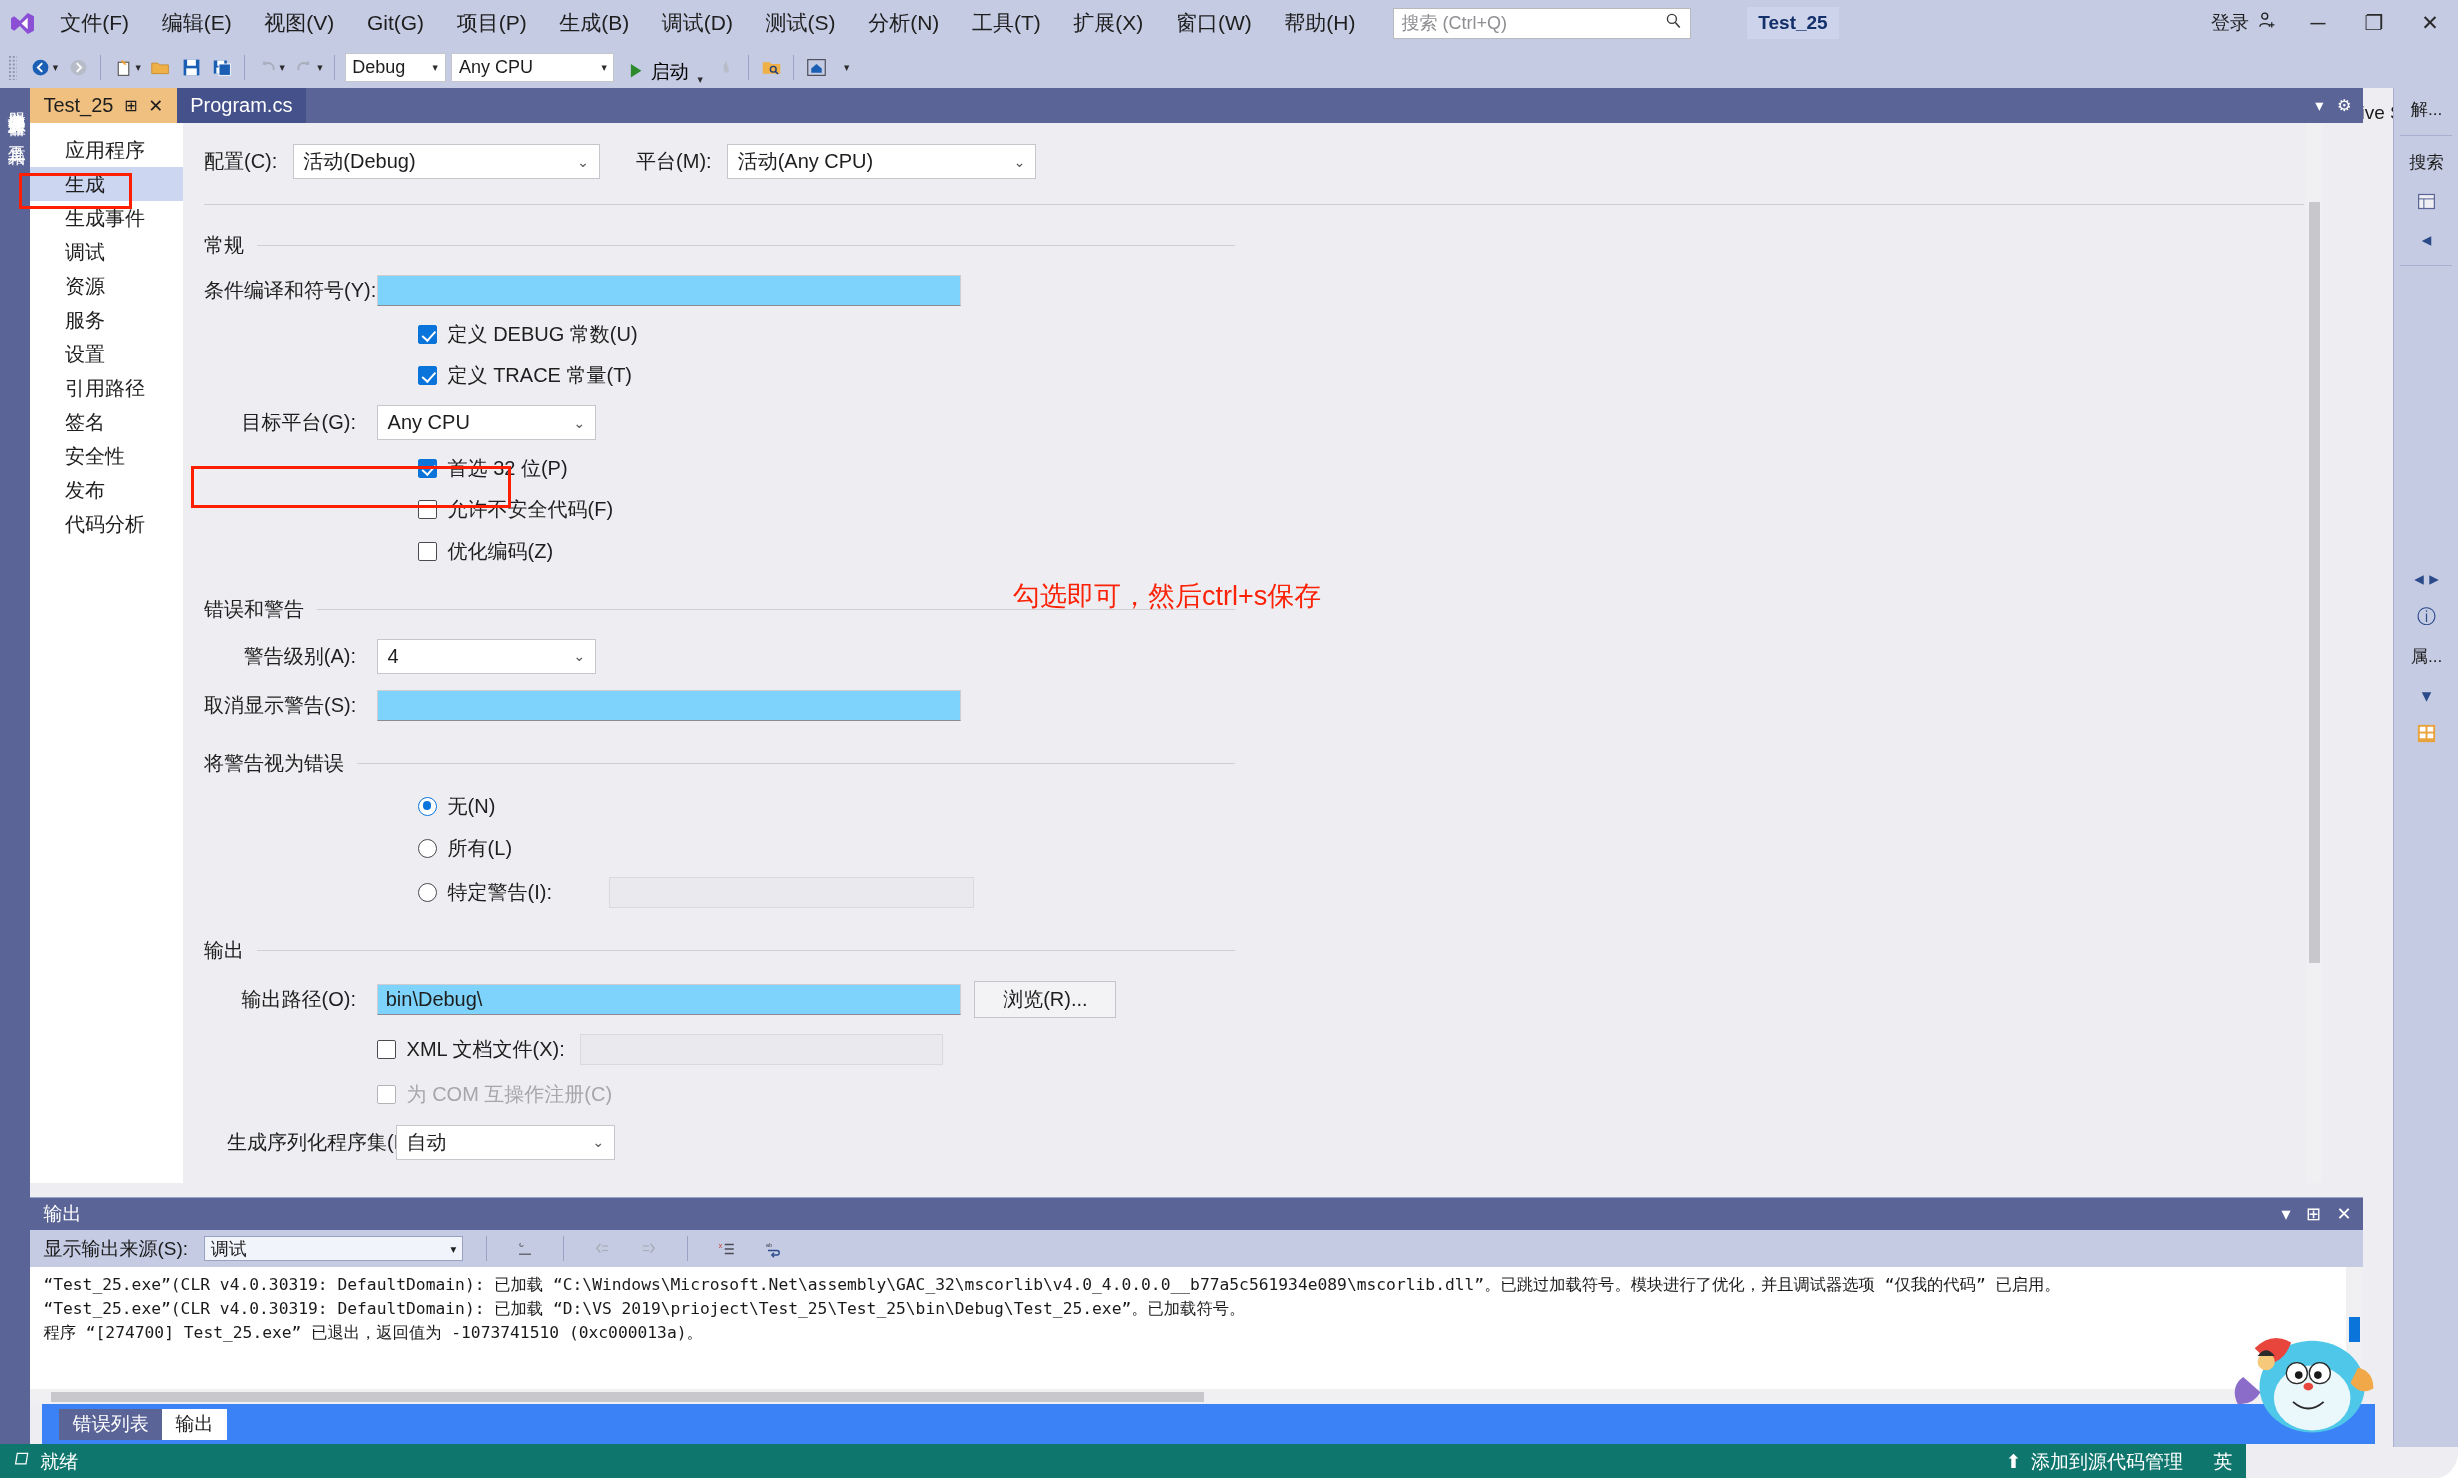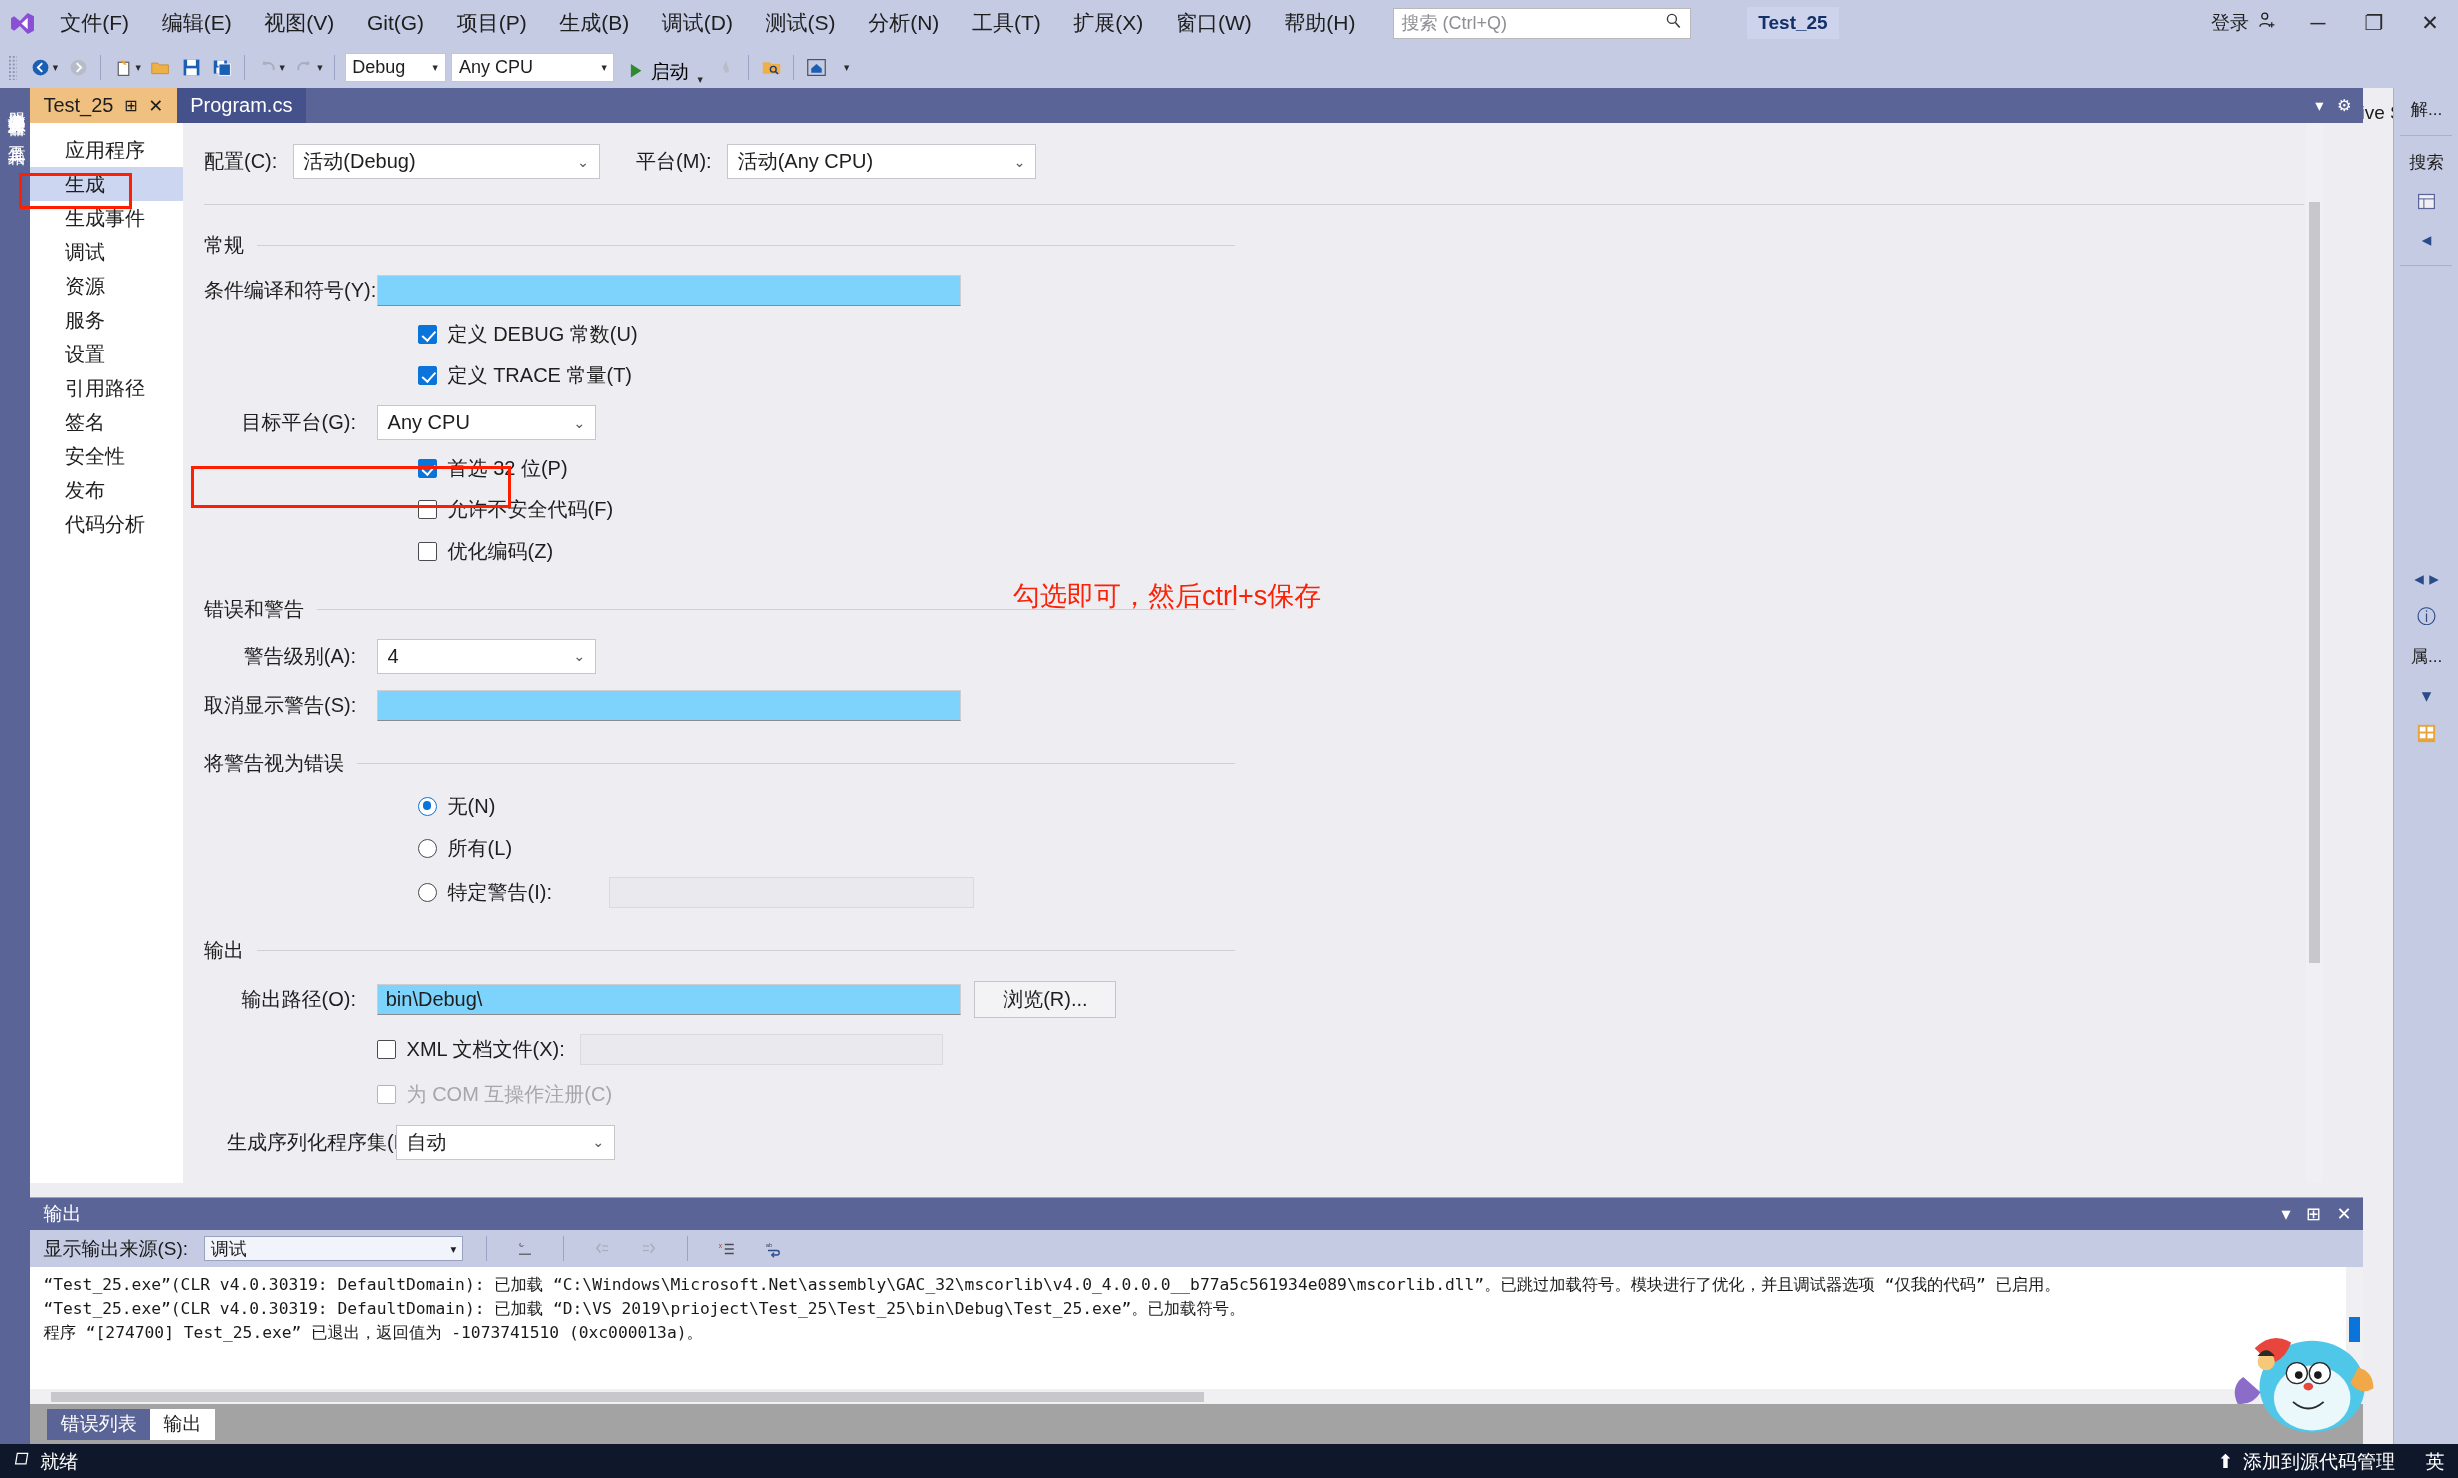--- a/index.html
+++ b/index.html
@@ -329,35 +329,35 @@
     position: absolute; right: 0; top: 0; width: 17.3px; height: 138px; background: #f0f0f3;
   }
   .out-vscroll .thumb { position: absolute; left: 2.9px; top: 50px; width: 11.5px; height: 25px; background: #0a74da; }
   .out-hscroll {
     position: absolute; left: 0; bottom: 0; width: 100%; height: 16.3px; background: #f0f0f3;
   }
   .out-hscroll .thumb { position: absolute; left: 21px; top: 2.9px; width: 1153px; height: 10.6px; background: #c7c7cc; }
 
   
   .bottomtabs {
-    position: absolute; left: 30px; top: 1404px; width: 2333px; height: 40px;
-    background: #a3a3a3;
+    position: absolute; left: 42px; top: 1404px; width: 2333px; height: 40px;
+    background: #3b82f6;
     display: flex; align-items: center; padding-left: 17.3px; gap: 0;
   }
   .btab {
     height: 31px; display: flex; align-items: center; padding: 0 13.4px;
     font-size: 19px;
   }
   .btab.active { background: #ffffff; color: #1e1e1e; }
   .btab.inactive { background: #5a6496; color: #ffffff; }
 
   
   .statusbar {
-    position: absolute; left: 0; bottom: 0; width: 2458px; height: 35px;
-    background: #0f172a; color: #ffffff;
+    position: absolute; left: 0; bottom: 0; width: 2246px; height: 35px;
+    background: #0f766e; color: #ffffff;
     display: flex; align-items: center; padding: 0 13.4px;
     font-size: 19px;
   }
   .status-right {
     margin-left: auto; display: flex; align-items: center; gap: 9.6px;
   }
   .sb-ime {
     margin-left: 21px; background: transparent; font-size: 19px;
   }
 

